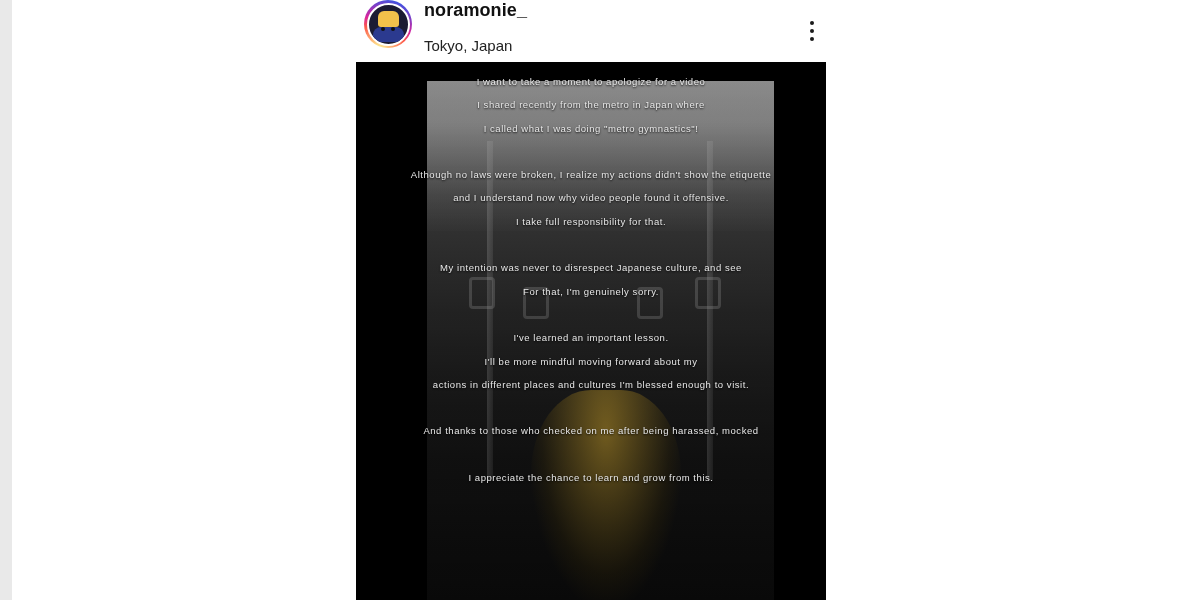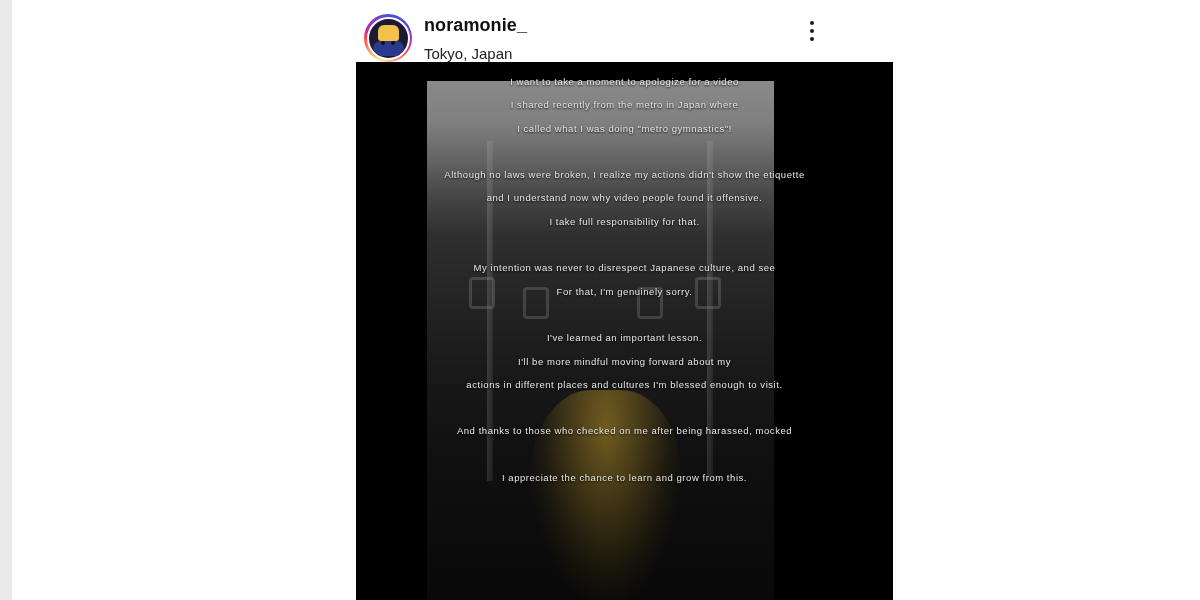--- a/index.html
+++ b/index.html
@@ -32,21 +32,21 @@
     position: absolute;
     left: 356px;
     top: 0;
     width: 488px;
     height: 600px;
   }
   .post-header {
     position: relative;
     height: 62px;
     display: flex;
-    align-items: flex-end;
+    align-items: flex-start;
     padding: 0 0 0 8px;
     box-sizing: border-box;
   }
   .avatar-ring {
     width: 48px;
     height: 48px;
     border-radius: 50%;
     background:
       radial-gradient(circle at 30% 107%, #fdf497 0%, #fdf497 5%, #fd5949 45%, #d6249f 60%, #285AEB 90%);
     display: flex;
@@ -110,21 +110,21 @@
   }
   .username {
     font-size: 18px;
     font-weight: bold;
     color: #111111;
     letter-spacing: 0.1px;
   }
   .location {
     font-size: 15px;
     color: #222222;
-    margin-top: 9px;
+    margin-top: 16px;
   }
   .more-btn {
     position: absolute;
     right: 20px;
     top: 16px;
     width: 24px;
     height: 30px;
     display: flex;
     flex-direction: column;
     align-items: center;
@@ -134,21 +134,21 @@
   }
   .more-btn i {
     display: block;
     width: 4px;
     height: 4px;
     background: #1a1a1a;
     border-radius: 50%;
   }
   .media {
     position: relative;
-    width: 537px;
+    width: 470px;
     height: 538px;
     background: #000000;
     overflow: hidden;
   }
   .media-photo {
     position: absolute;
     left: 71px;
     top: 19px;
     width: 347px;
     height: 519px;

